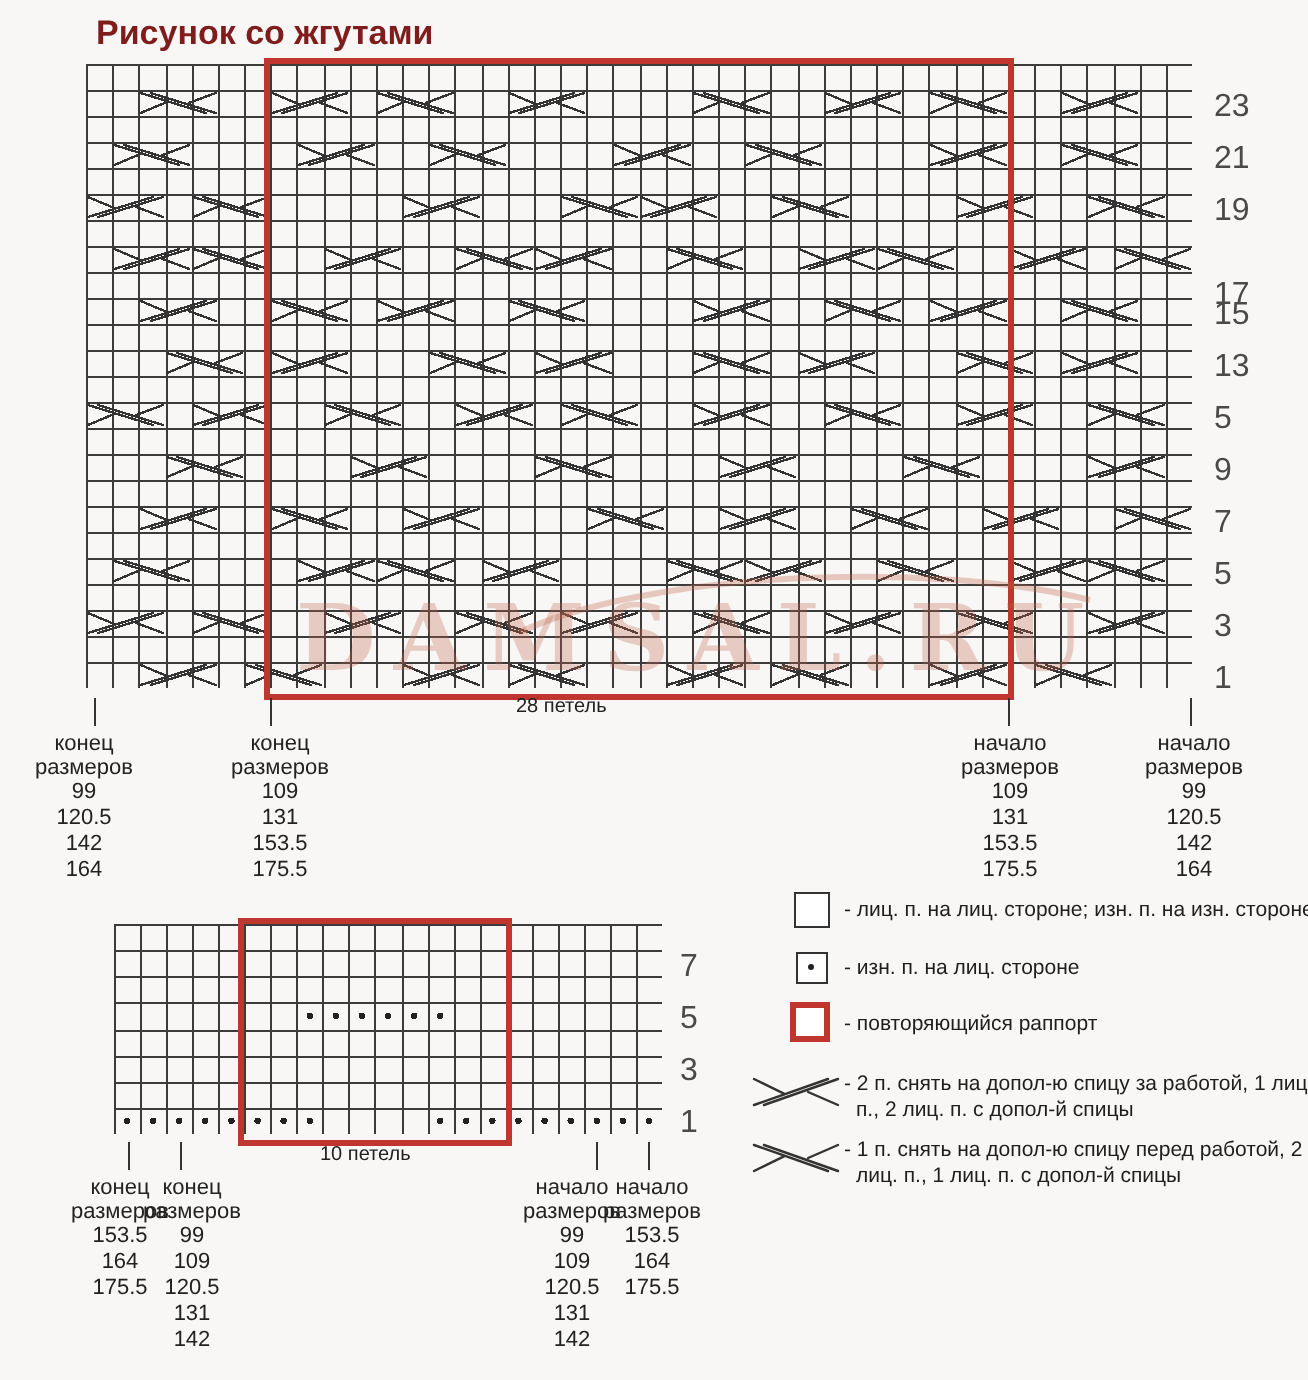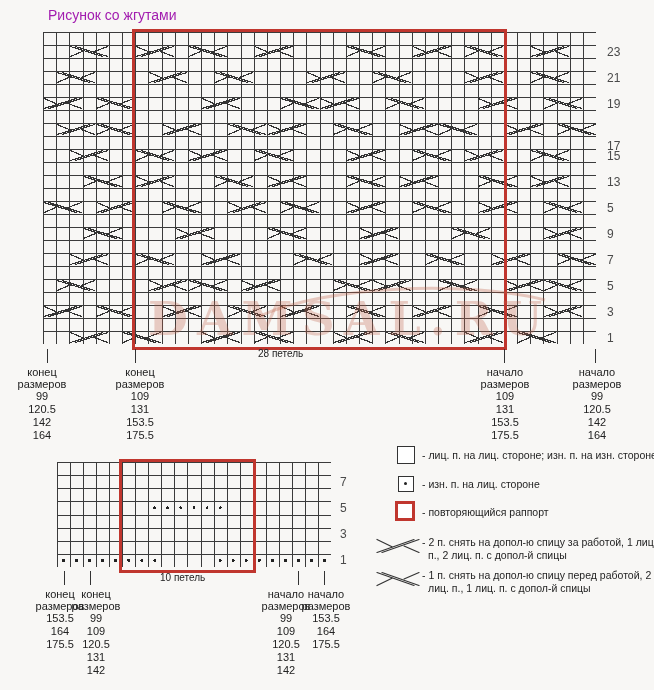--- a/index.html
+++ b/index.html
@@ -1,21 +1,21 @@
 <!DOCTYPE html>
 <html><head>
 <meta charset="utf-8">
 <style>
   html,body{margin:0;padding:0;background:#eceae7;}
   .stage{position:relative;width:654px;height:690px;background:#f8f7f5;overflow:hidden;
          font-family:"Liberation Sans","DejaVu Sans",sans-serif;color:#1e1e1e;}
-  .chart-title{position:absolute;font-size:14px;font-weight:normal;color:#a21caf;}
+  .chart-title{position:absolute;font-size:17px;font-weight:bold;color:#7f1d1d;}
   .gridbox{position:absolute;overflow:hidden;}
   .redbox{position:absolute;border:3px solid #c0362e;pointer-events:none;}
-  .rownum{position:absolute;font-size:12px;color:#4a4a4a;}
+  .rownum{position:absolute;font-size:16px;color:#4a4a4a;}
   .tick{position:absolute;width:1px;height:14px;background:#333;}
   .sizegroup{position:absolute;text-align:center;font-size:11px;line-height:13px;color:#222;}
   .sizegroup .gtitle{line-height:12px;margin-bottom:1px;}
   .stitchcount{position:absolute;font-size:10px;color:#222;}
   .legend-item{position:absolute;}
   .legend-text{position:absolute;font-size:10.5px;line-height:13px;color:#1e1e1e;width:232px;
                text-indent:-6px;padding-left:6px;}
   .sym-square{position:absolute;border:1.5px solid #333;background:#fff;}
   .sym-dot{position:absolute;width:3px;height:3px;border-radius:50%;background:#222;}
   .sym-red{position:absolute;border:3.5px solid #c0362e;background:#fff;}

